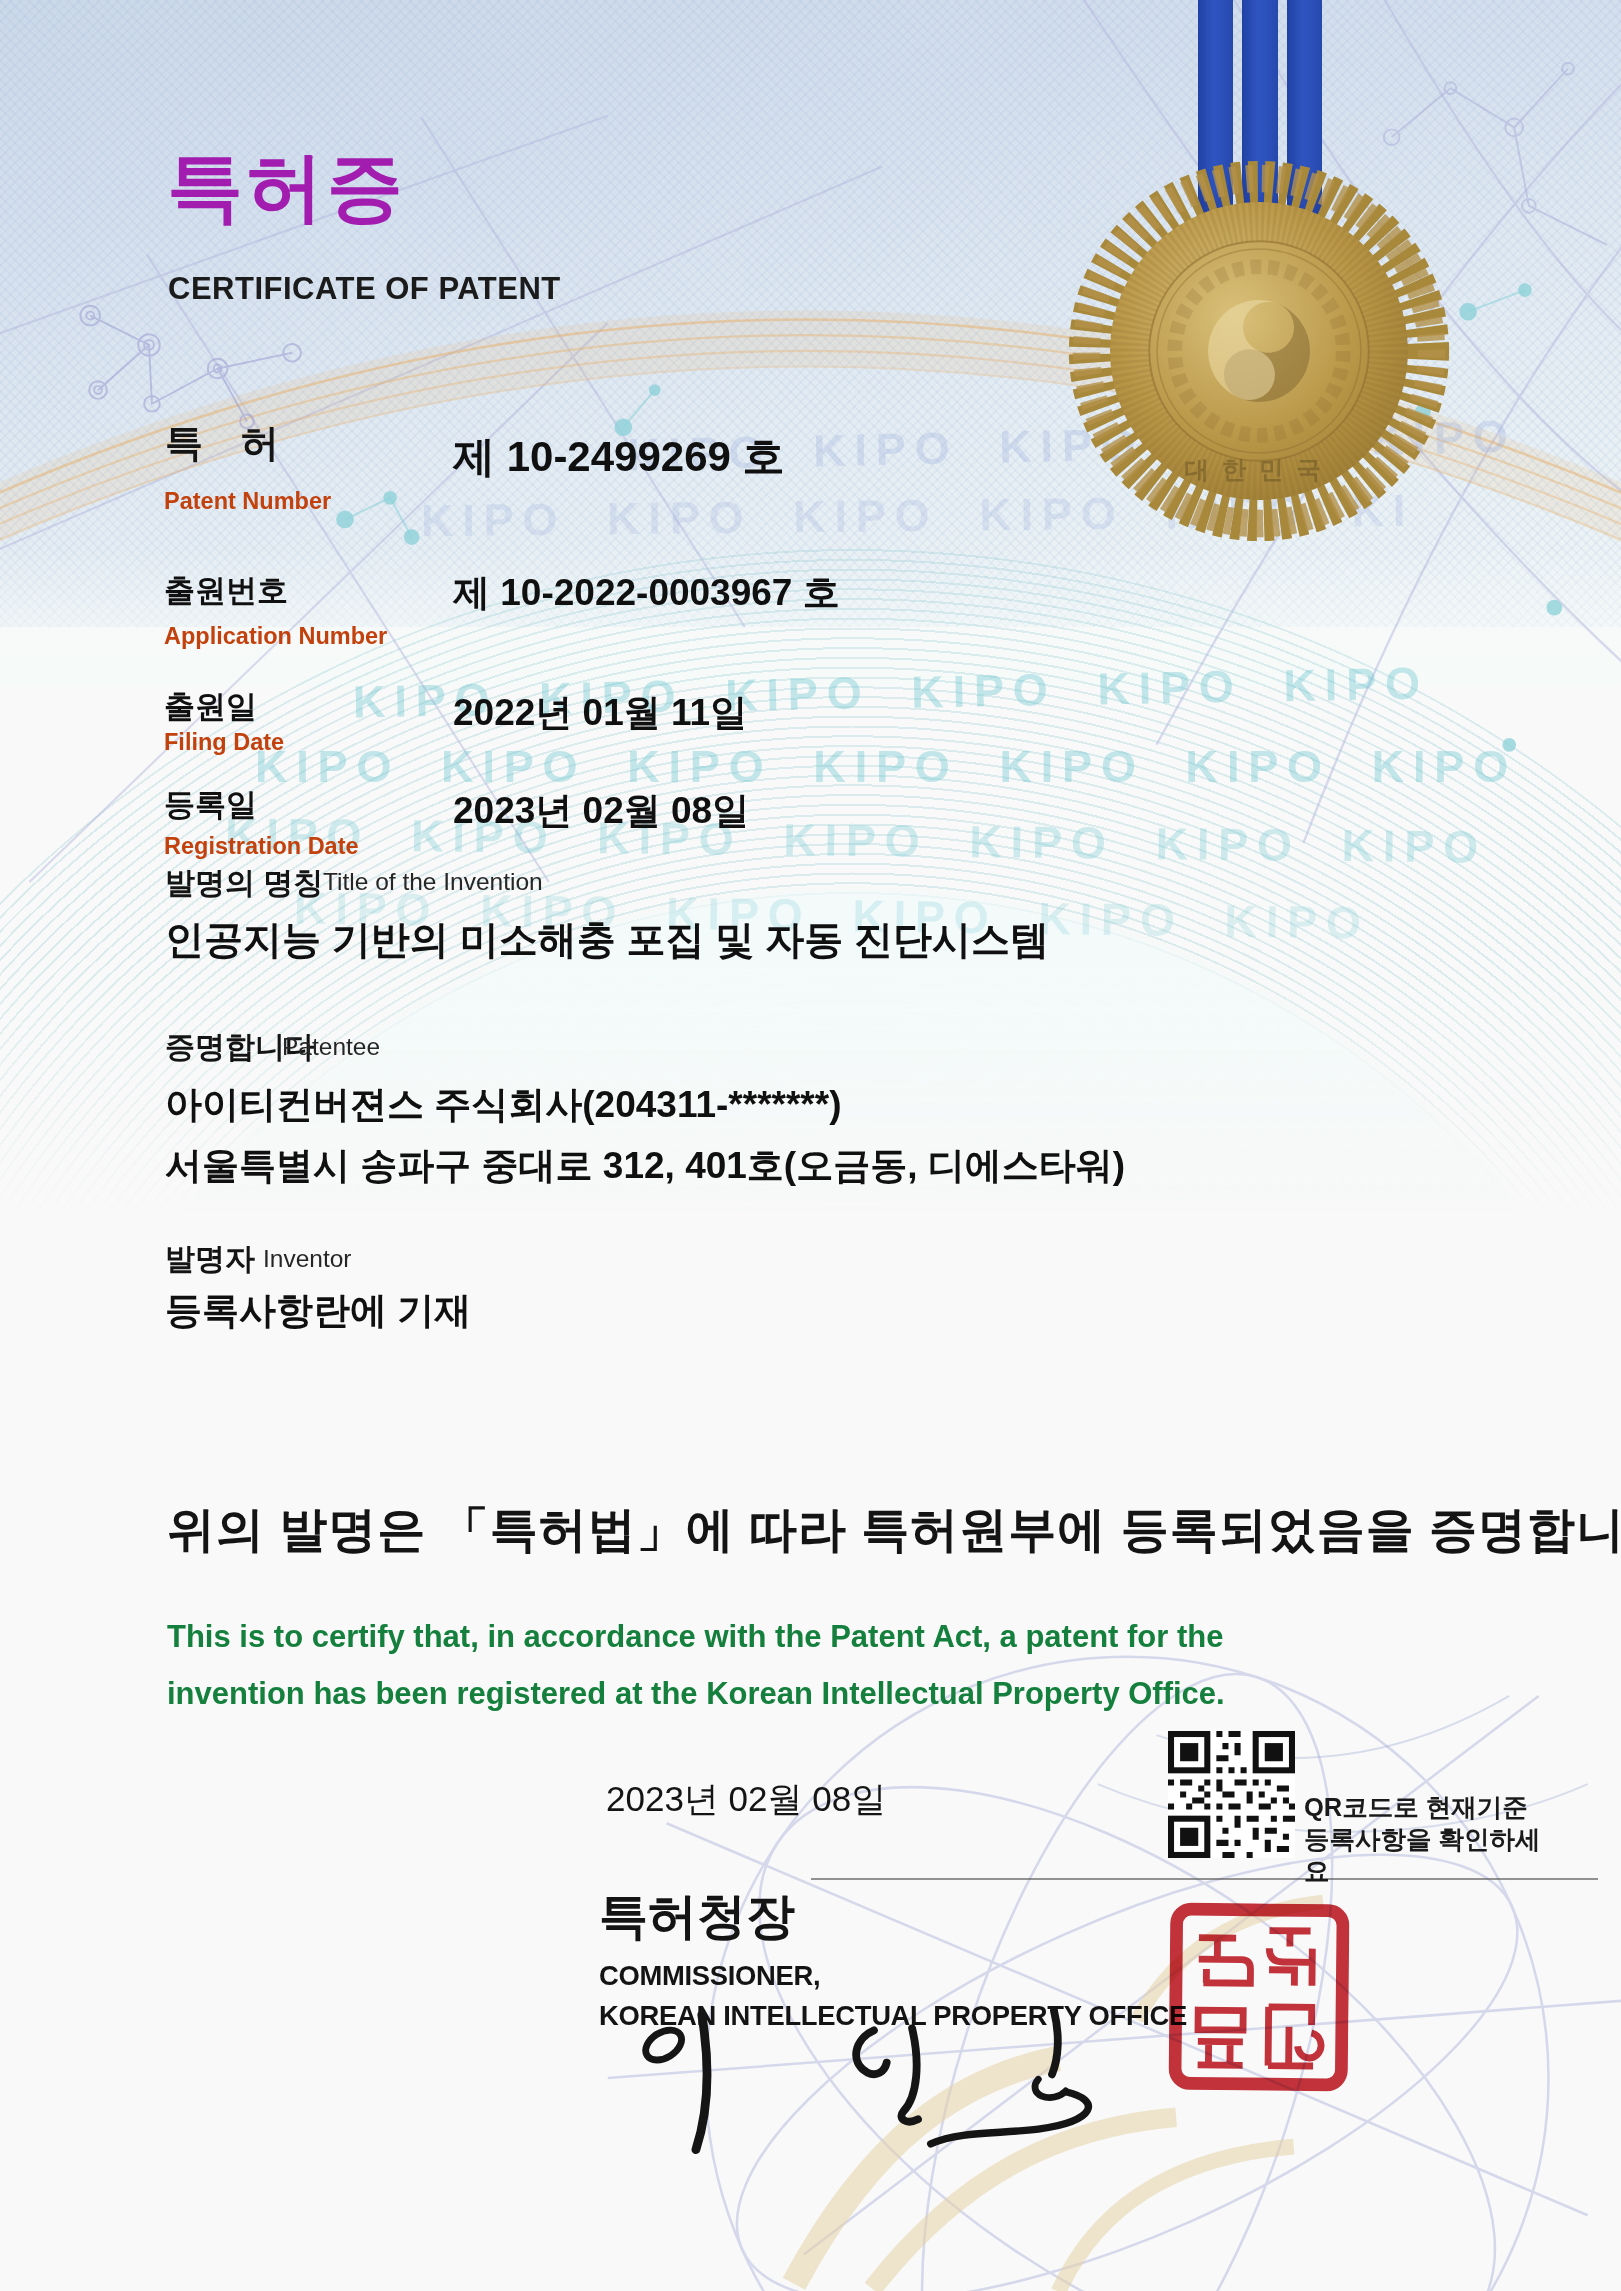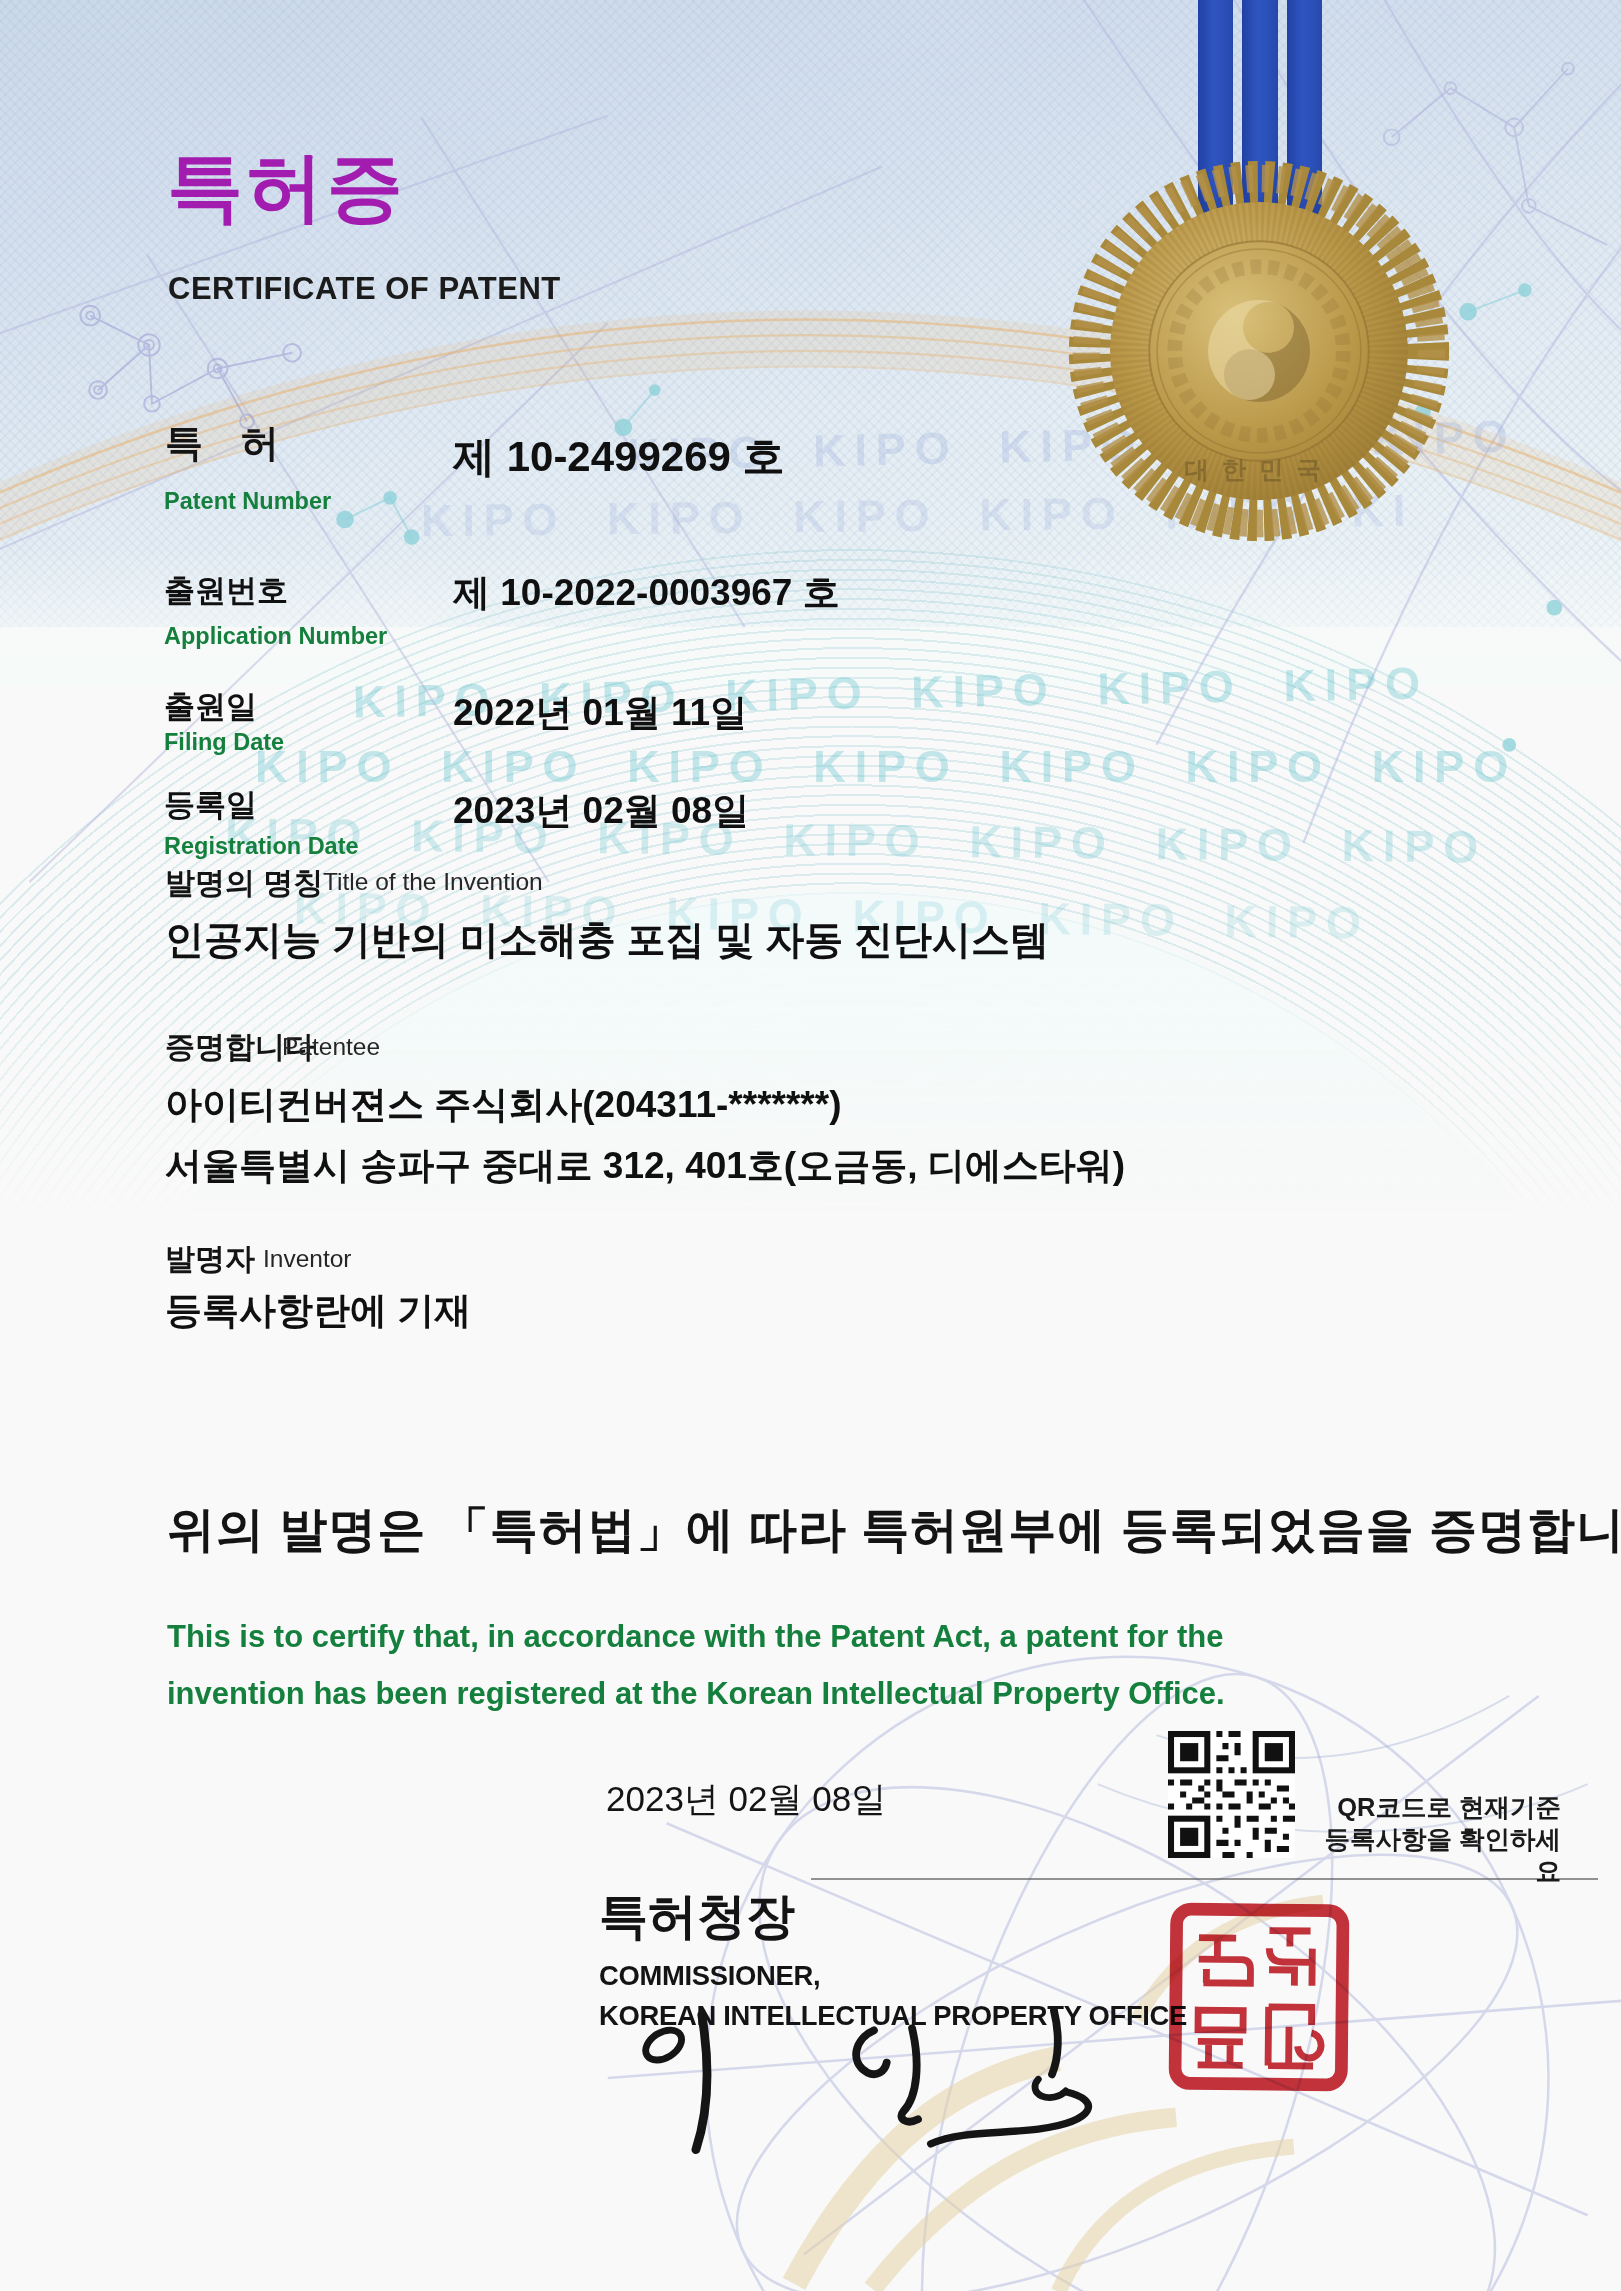--- a/index.html
+++ b/index.html
@@ -46,36 +46,36 @@
   
   .ribbon{position:absolute; left:1198px; top:0; width:124px; height:223px; display:flex; gap:8.8px; z-index:3;}
   .ribbon div{flex:1; background:linear-gradient(90deg,#2448ae,#3158c4 45%,#2a50b8); box-shadow:inset 0 -29px 24.5px rgba(10,25,90,.25);}
   
   .gold-seal{position:absolute; left:1063px; top:155px; width:392px; height:392px; z-index:4;}
   
   .t{position:absolute; white-space:nowrap;}
   .ko-title{left:167px; top:137px; font-size:76px; font-weight:800; letter-spacing:3.9px; color:#a21caf;}
   .en-subtitle{left:168px; top:271px; font-size:31px; font-weight:bold; letter-spacing:0.5px; color:#1b1b1b;}
   .lab-ko{font-size:31px; font-weight:bold; color:#101010;}
-  .lab-en{font-size:23.5px; font-weight:600; color:#15803d;}
+  .lab-en{font-size:23.5px; font-weight:600; color:#c2410c;}
   .val{font-size:37px; font-weight:bold; color:#101010;}
   .big-lab-ko{font-size:38px; font-weight:800; letter-spacing:13.7px;}
   .sec-lab-ko{font-size:30px; font-weight:bold;}
   .sec-lab-en{font-size:24.5px; font-weight:500; color:#262626;}
   .cert-ko{left:167px; top:1498px; font-size:48px; font-weight:800; letter-spacing:1px;}
   .cert-en{left:167px; font-size:31px; font-weight:bold; color:#15803d;}
   .issue-date{left:606px; top:1776px; font-size:35px; font-weight:500;}
   .kipo-head{left:599px; top:1884px; font-size:49px; font-weight:700;}
   .kipo-en{left:599px; font-size:27.4px; font-weight:bold; letter-spacing:-0.3px;}
   .sig-rule{position:absolute; left:811px; top:1878px; width:787px; height:2px; background:rgba(90,90,90,.65); z-index:5;}
   
   .qr{position:absolute; left:1168px; top:1731px; width:127px; height:127px; z-index:7; background:#fff;}
   .qr-caption{
     position:absolute; left:1304px; top:1791px; width:257px; z-index:7;
-    text-align:right; font-size:25.5px; font-weight:bold; line-height:32px; color:#1a1a1a; 
+    text-align:left; font-size:25.5px; font-weight:bold; line-height:32px; color:#1a1a1a; 
   }
   
   .red-seal{position:absolute; left:1169px; top:1903px; width:180px; height:188px; z-index:8; mix-blend-mode:multiply; transform:rotate(.6deg);}
   .signature{position:absolute; left:617px; top:2001px; width:510px; height:225px; z-index:6;}
   
   .logo-block{position:absolute; left:100px; top:1787px; width:384px; text-align:center; z-index:5;}
   .logo-swirl{width:184px; height:184px; margin:0 auto;}
   .logo-ko{margin-top:39px; font-size:57px; font-weight:800; letter-spacing:2px; color:#414141;}
   .logo-en{font-size:28px; font-weight:600; color:#4b4b4b; line-height:39px; margin-top:15.7px;}
   .content{position:absolute; inset:0; z-index:5;}

